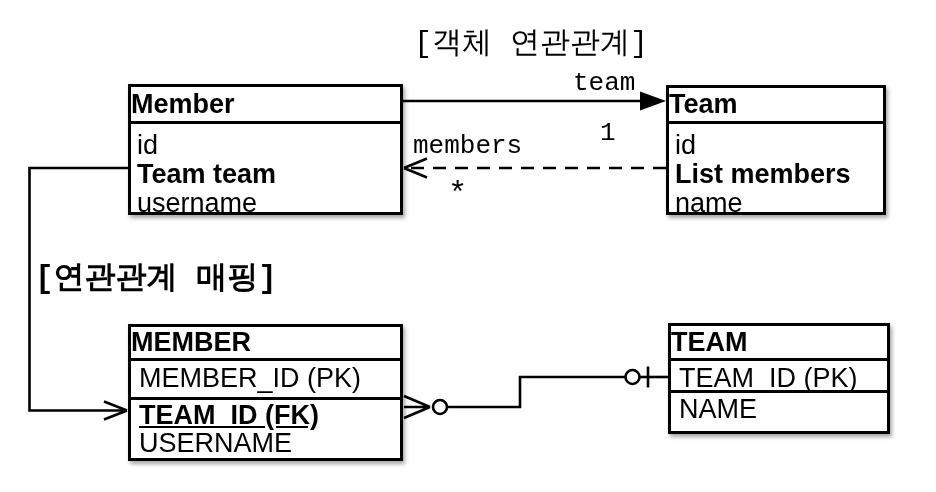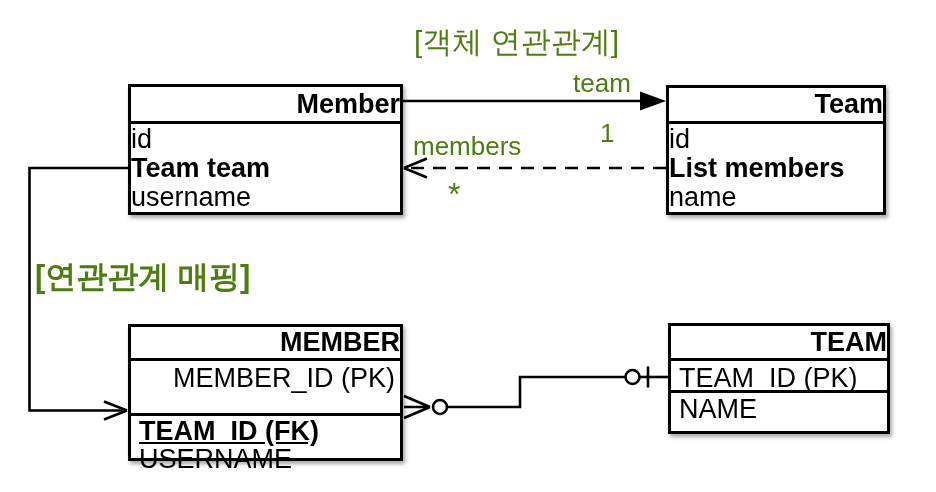--- a/index.html
+++ b/index.html
@@ -19,21 +19,22 @@
   .connectors {
     position: absolute;
     left: 0;
     top: 0;
     width: 936px;
     height: 492px;
   }
   .lbl {
     position: absolute;
     white-space: nowrap;
-    color: #4d7c0f;
+    color: #000000;
+    font-family: Liberation Mono, monospace;
   }
   .section-title {
     font-size: 30px;
     font-weight: 400;
   }
   .section-title.bold {
     font-weight: 700;
     font-size: 31px;
     text-align: center;
   }
@@ -49,29 +50,30 @@
     font-size: 32px;
   }
   .uml-box {
     position: absolute;
     background: #ffffff;
     border: 3px solid #000000;
     box-shadow: 2px 3px 4px rgba(0,0,0,0.35);
     box-sizing: border-box;
   }
   .box-header {
-    text-align: right;
+    text-align: left;
     font-weight: 700;
     font-size: 27px;
     border-bottom: 3px solid #000000;
     box-sizing: border-box;
   }
   .box-body {
-    padding: 1px 0 0 0;
+    padding: 1px 0 0 6px;
     box-sizing: border-box;
+    margin-top: 6px;
   }
   .field {
     font-size: 27px;
     line-height: 29px;
     font-weight: 400;
   }
   .field.bold { font-weight: 700; }
   .tbl-row {
     font-size: 27px;
     padding-left: 8px;
@@ -126,21 +128,21 @@
     <div class="box-header" style="height:36px; line-height:33px;">Team</div>
     <div class="box-body">
       <div class="field">id</div>
       <div class="field bold">List members</div>
       <div class="field">name</div>
     </div>
   </div>
 
   <div class="uml-box" style="left:128px; top:324px; width:275px; height:137px;">
     <div class="box-header" style="height:34px; line-height:31px;">MEMBER</div>
-    <div class="tbl-row" style="height:52px; line-height:35px;margin-left:34px;">MEMBER_ID (PK)</div>
+    <div class="tbl-row" style="height:36px; line-height:35px;">MEMBER_ID (PK)</div>
     <div class="tbl-row bold sep" style="height:32px; line-height:31px;text-decoration:underline;">TEAM_ID (FK)</div>
     <div class="tbl-row" style="height:29px; line-height:28px;">USERNAME</div>
   </div>
 
   <div class="uml-box" style="left:668px; top:323px; width:222px; height:111px;">
     <div class="box-header" style="height:35px; line-height:32px;">TEAM</div>
     <div class="tbl-row" style="height:29px; line-height:34px;">TEAM_ID (PK)</div>
     <div class="tbl-row sep" style="height:35px; line-height:32px;">NAME</div>
   </div>
 

